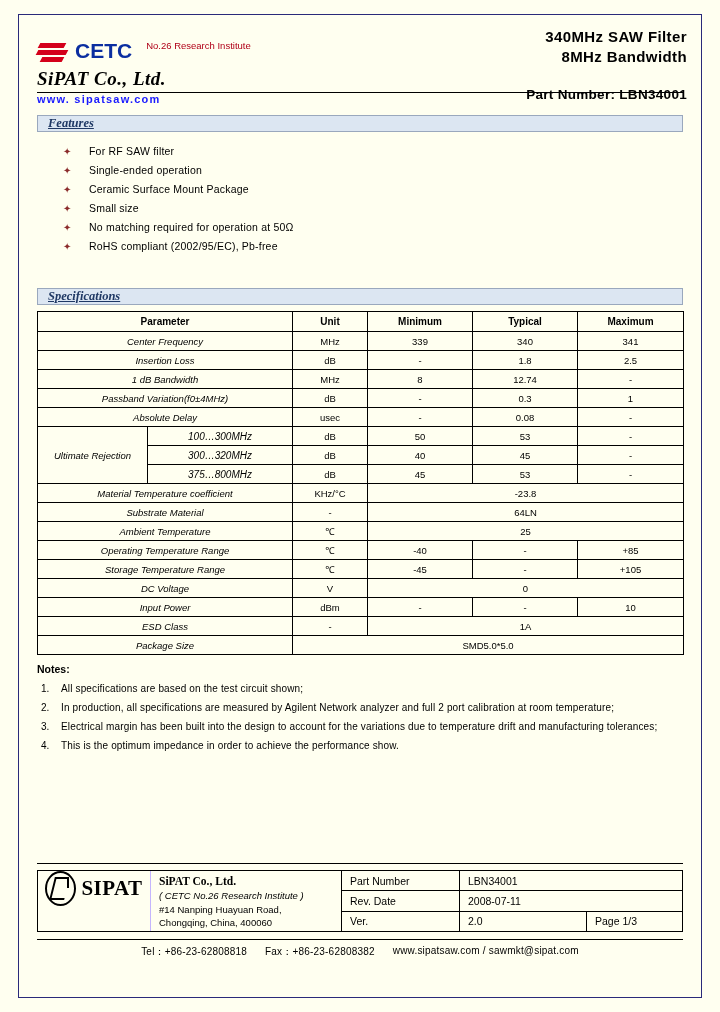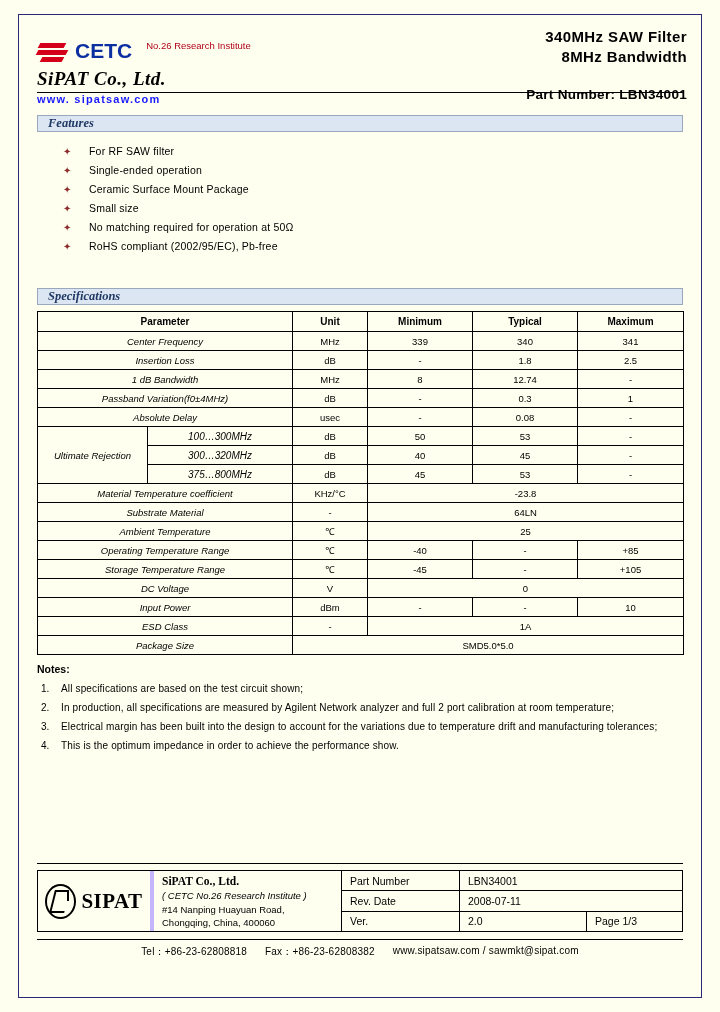--- a/index.html
+++ b/index.html
@@ -136,20 +136,21 @@
     box-sizing: border-box;
     display: flex;
     align-items: center;
   }
   .section-bar span {
     font-family: "Liberation Serif", serif;
     font-style: italic;
     font-weight: bold;
     font-size: 12.5px;
     color: #1f3864;
+    text-decoration: underline;
   }
   .features-wrap { margin-top: 22px; }
   .features-list {
     margin: 10px 0 0 34px;
     padding: 0;
     list-style: none;
   }
   .features-list li {
     font-size: 10.5px;
     line-height: 19px;
@@ -238,23 +239,23 @@
     margin-bottom: 6px;
   }
   .footer-main {
     display: flex;
     align-items: stretch;
     height: 60px;
   }
   .f-logo {
     width: 112px;
     display: flex;
-    align-items: center;
+    align-items: flex-start;
     justify-content: center;
-    border-right: 4px solid #c4b5fd;
+    border-right: 1px solid #c4b5fd;
   }
   .f-logo-inner {
     display: flex;
     align-items: center;
   }
   .sipat-oval {
     width: 27px;
     height: 31px;
     border: 2.2px solid #000;
     border-radius: 50%;

